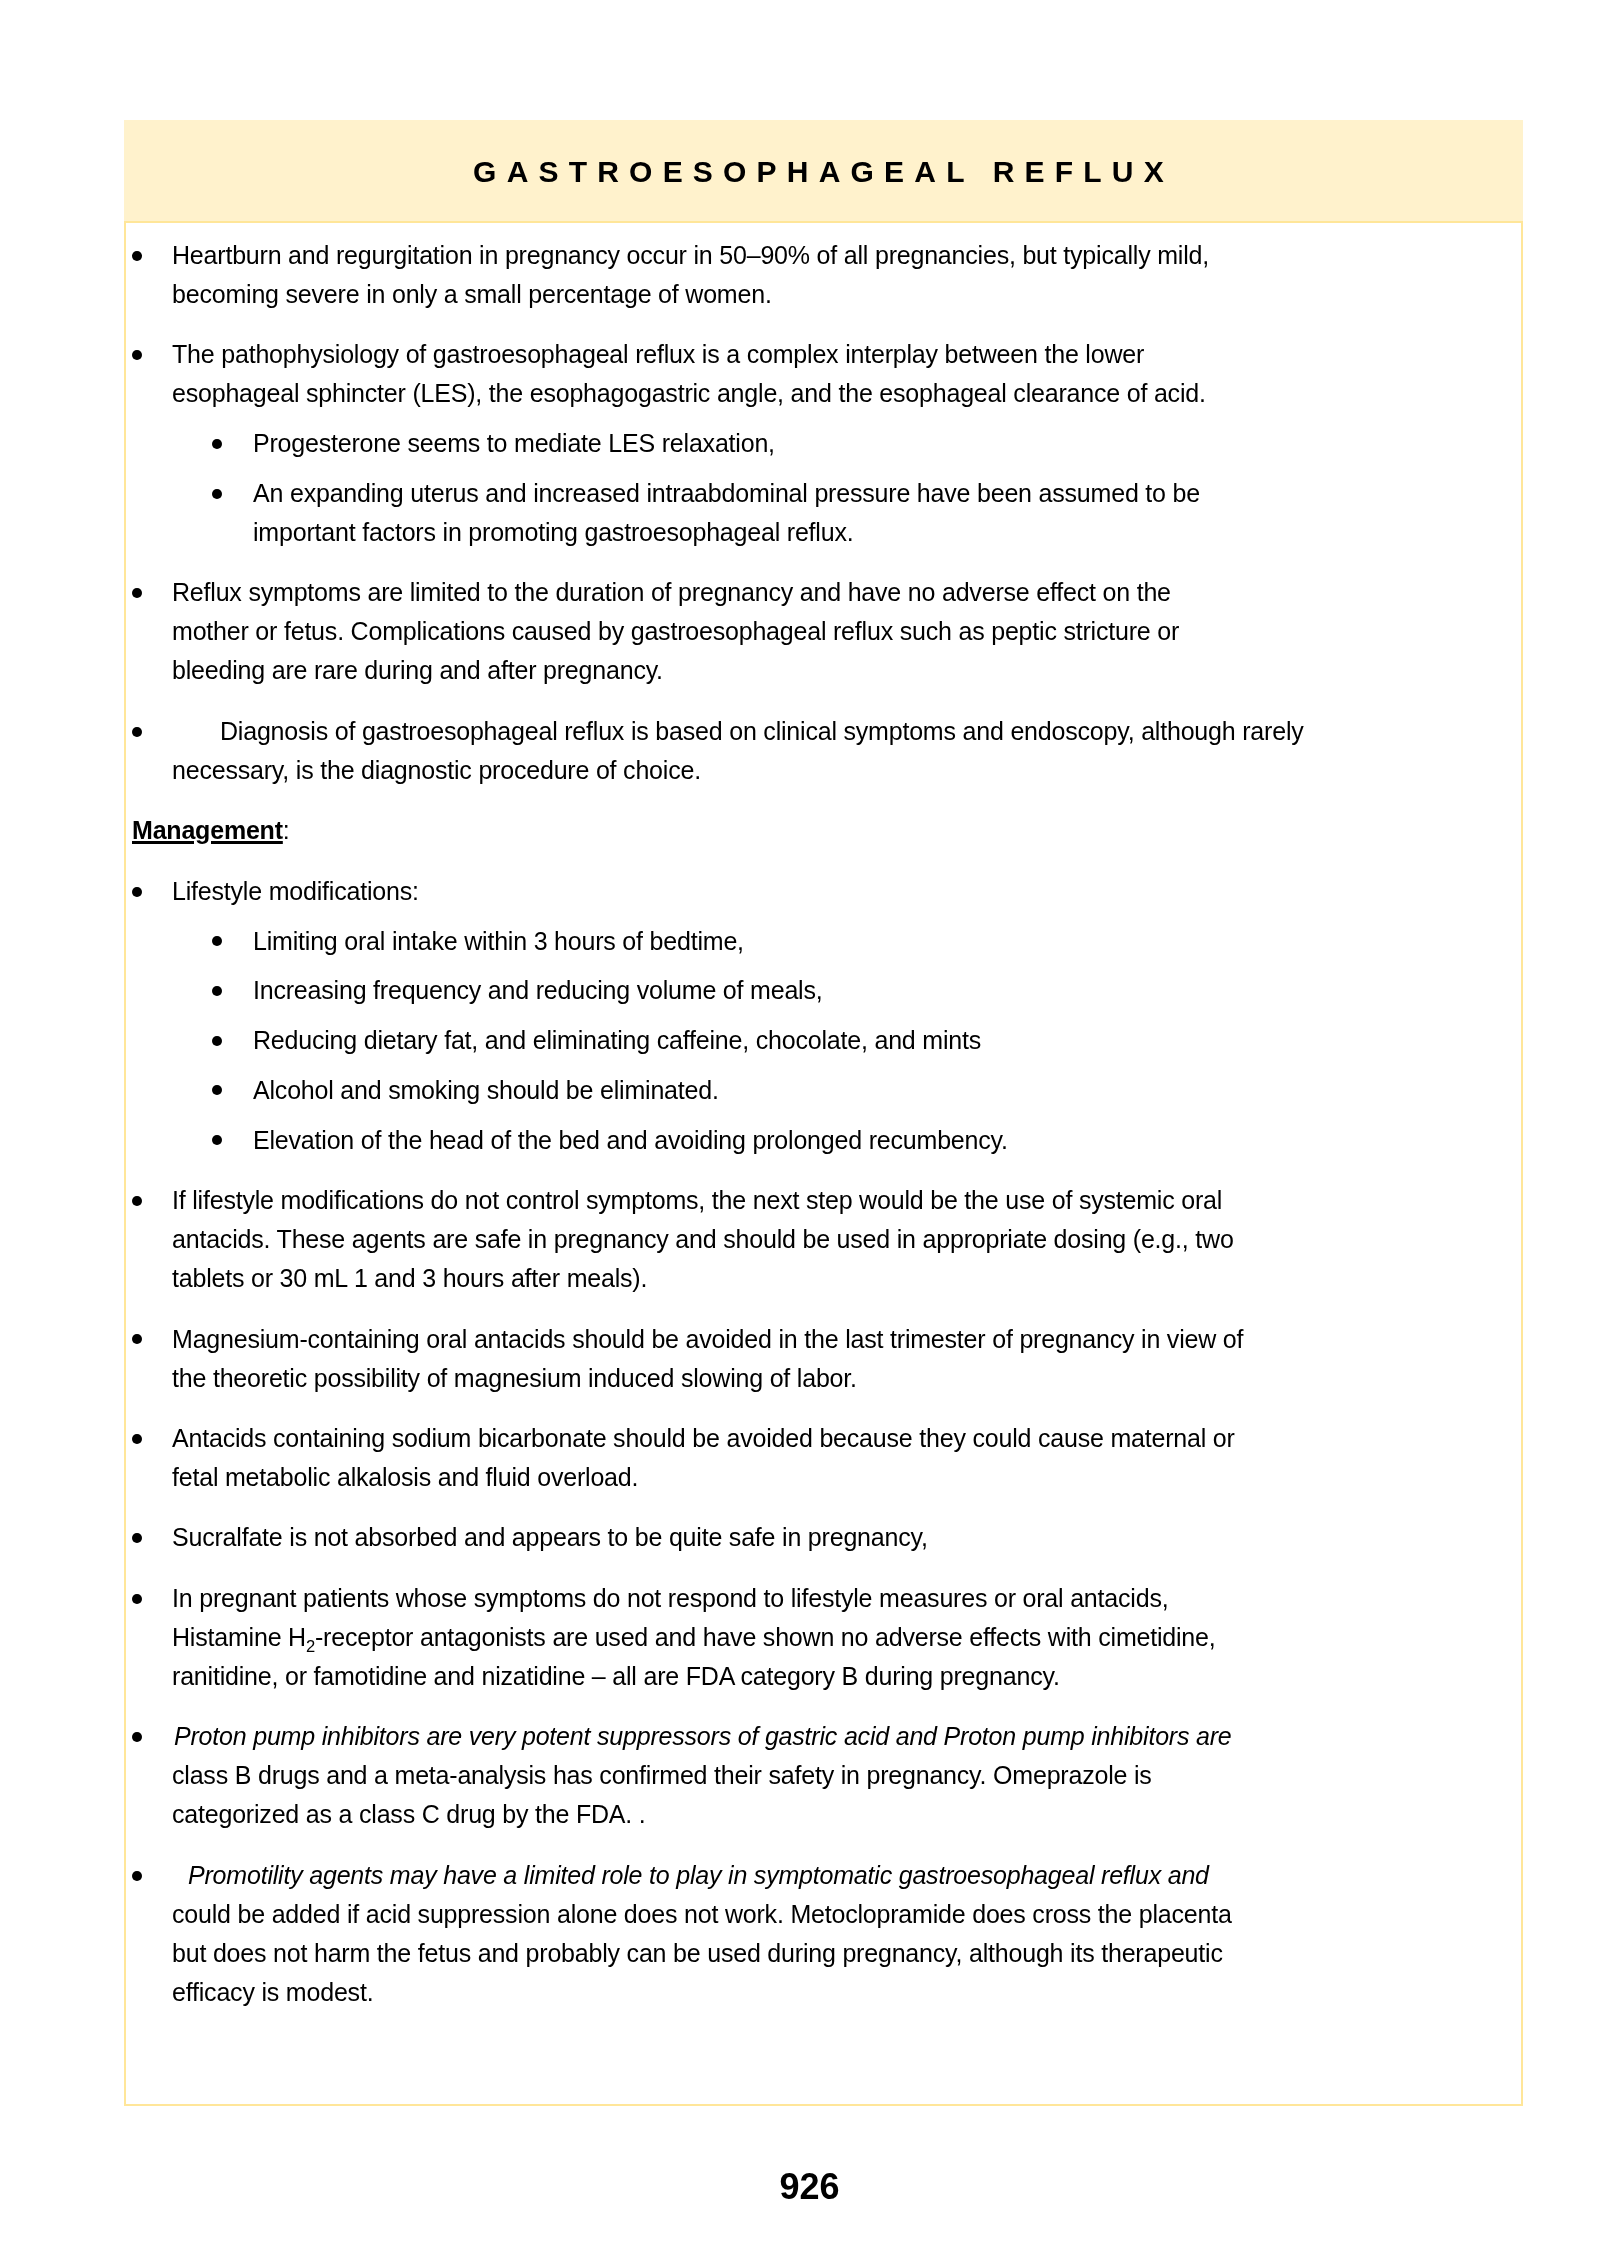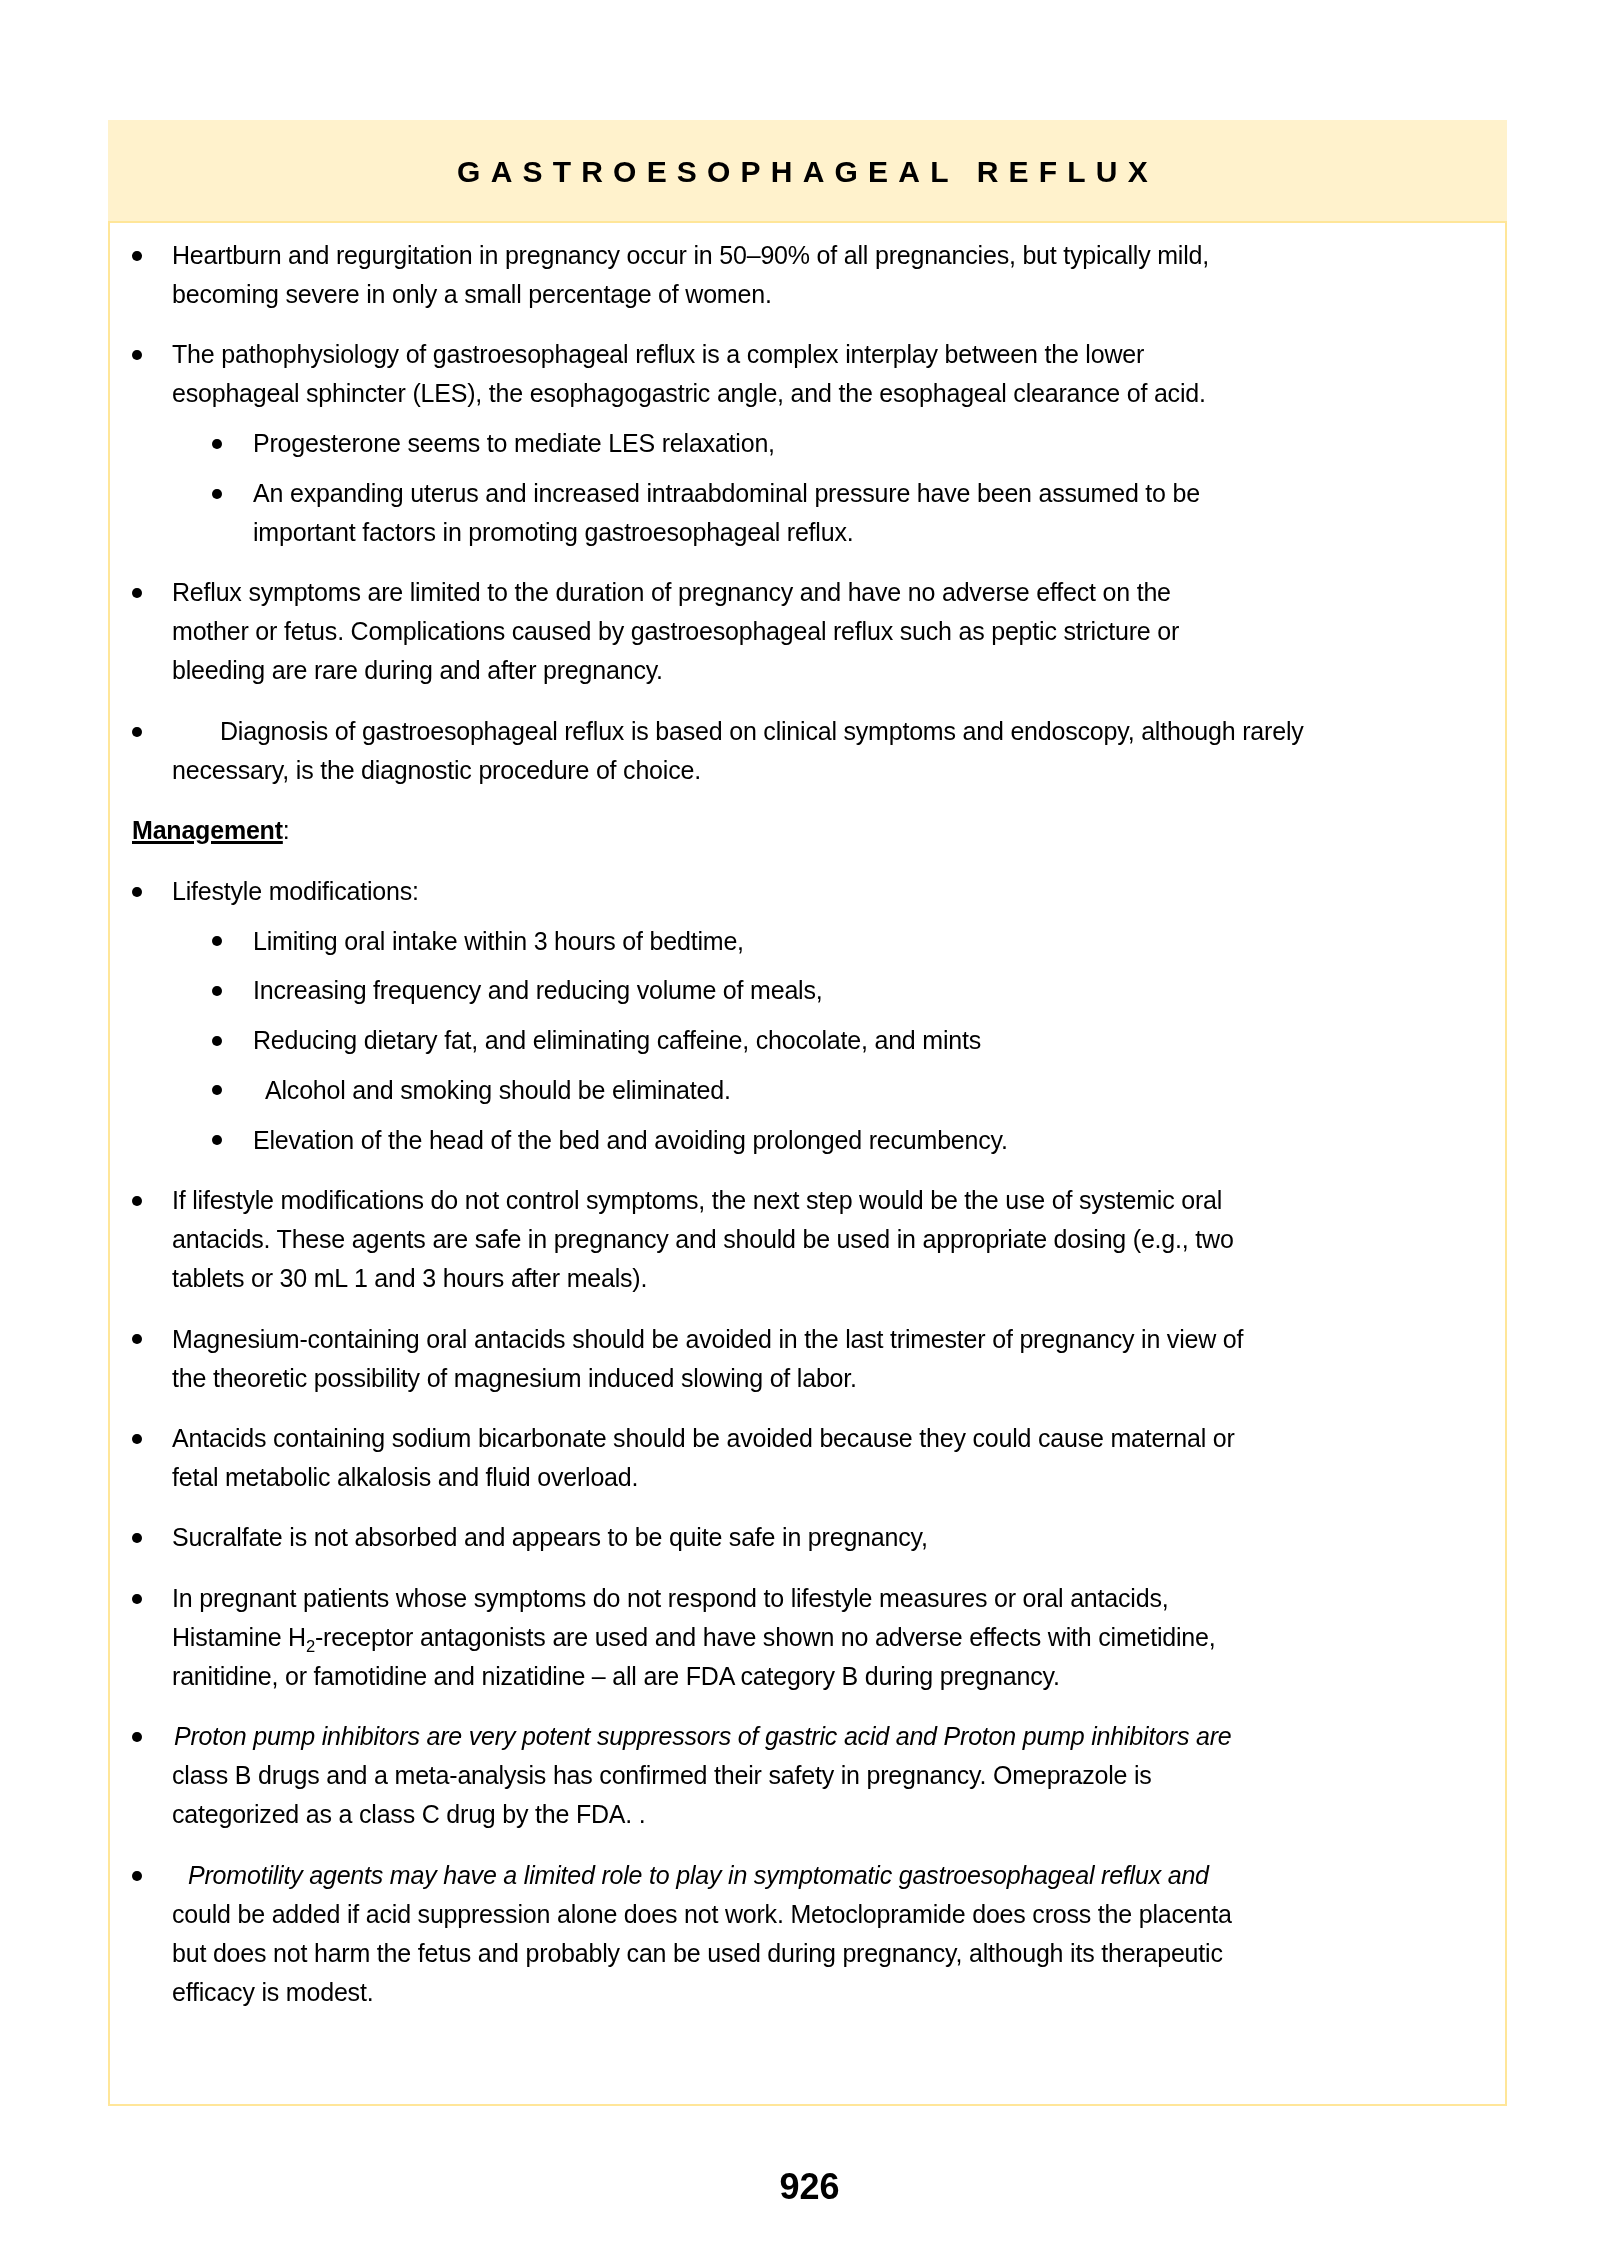--- a/index.html
+++ b/index.html
@@ -1,18 +1,18 @@
 <!DOCTYPE html>
 <html><head>
 <meta charset="utf-8">
 <style>
   html, body { margin: 0; padding: 0; background: #ffffff; }
   body { width: 1619px; height: 2263px; position: relative; overflow: hidden;
          font-family: "Liberation Sans", sans-serif; color: #000; }
-  .box { position: absolute; left: 108px; top: 120px; width: 1471px; height: 1987px;
+  .box { position: absolute; left: 124px; top: 120px; width: 1471px; height: 1987px;
          box-sizing: border-box; }
   .header { position: absolute; left: 0; top: 0; width: 1399px; height: 103px;
             background: #FFF2CC; border-bottom: 2.9px solid #FFE699; box-sizing: border-box; }
   .title { position: absolute; left: 0; right: 0; top: 32px; text-align: center;
            font-family: "Liberation Sans", sans-serif; font-weight: bold; font-size: 30px;
            letter-spacing: 10.2px; line-height: 39px; }
   .body-frame { position: absolute; left: 0; top: 103px; width: 1399px; height: 1883px;
                 border-left: 2.9px solid #FFE699; border-right: 2.9px solid #FFE699;
                 border-bottom: 2.9px solid #FFE699; box-sizing: border-box; background: #fff; }
   .line { position: absolute; white-space: nowrap; font-size: 25px; line-height: 39px;
@@ -55,21 +55,21 @@
     <div class="line" style="left: 132px; top: 811px;"><span class="mgmt-label">Management</span><span>:</span></div>
     <div class="bullet" style="left: 132px; top: 887px;"></div>
     <div class="line" style="left: 172px; top: 872px;">Lifestyle modifications:</div>
     <div class="bullet" style="left: 212px; top: 936px;"></div>
     <div class="line" style="left: 253px; top: 922px;">Limiting oral intake within 3 hours of bedtime,</div>
     <div class="bullet" style="left: 212px; top: 986px;"></div>
     <div class="line" style="left: 253px; top: 971px;">Increasing frequency and reducing volume of meals,</div>
     <div class="bullet" style="left: 212px; top: 1036px;"></div>
     <div class="line" style="left: 253px; top: 1021px;">Reducing dietary fat, and eliminating caffeine, chocolate, and mints</div>
     <div class="bullet" style="left: 212px; top: 1085px;"></div>
-    <div class="line" style="left: 265px; top: 1071px; text-align: right;">Alcohol and smoking should be eliminated.</div>
+    <div class="line" style="left: 253px; top: 1071px; text-align: right;">Alcohol and smoking should be eliminated.</div>
     <div class="bullet" style="left: 212px; top: 1135px;"></div>
     <div class="line" style="left: 253px; top: 1121px;">Elevation of the head of the bed and avoiding prolonged recumbency.</div>
     <div class="bullet" style="left: 132px; top: 1196px;"></div>
     <div class="line" style="left: 172px; top: 1181px;">If lifestyle modifications do not control symptoms, the next step would be the use of systemic oral</div>
     <div class="line" style="left: 172px; top: 1220px;">antacids. These agents are safe in pregnancy and should be used in appropriate dosing (e.g., two</div>
     <div class="line" style="left: 172px; top: 1259px;">tablets or 30 mL 1 and 3 hours after meals).</div>
     <div class="bullet" style="left: 132px; top: 1334px;"></div>
     <div class="line" style="left: 172px; top: 1320px; text-align: right;">Magnesium-containing oral antacids should be avoided in the last trimester of pregnancy in view of</div>
     <div class="line" style="left: 172px; top: 1359px;">the theoretic possibility of magnesium induced slowing of labor.</div>
     <div class="bullet" style="left: 132px; top: 1434px;"></div>

